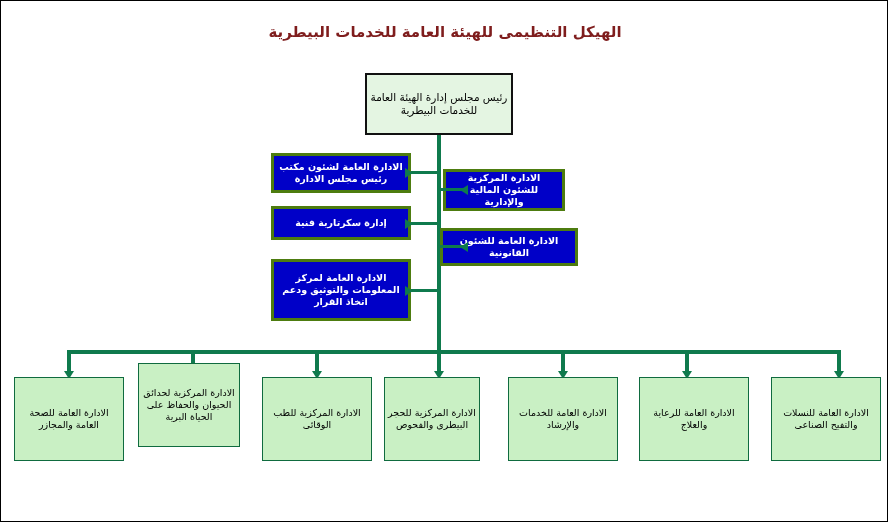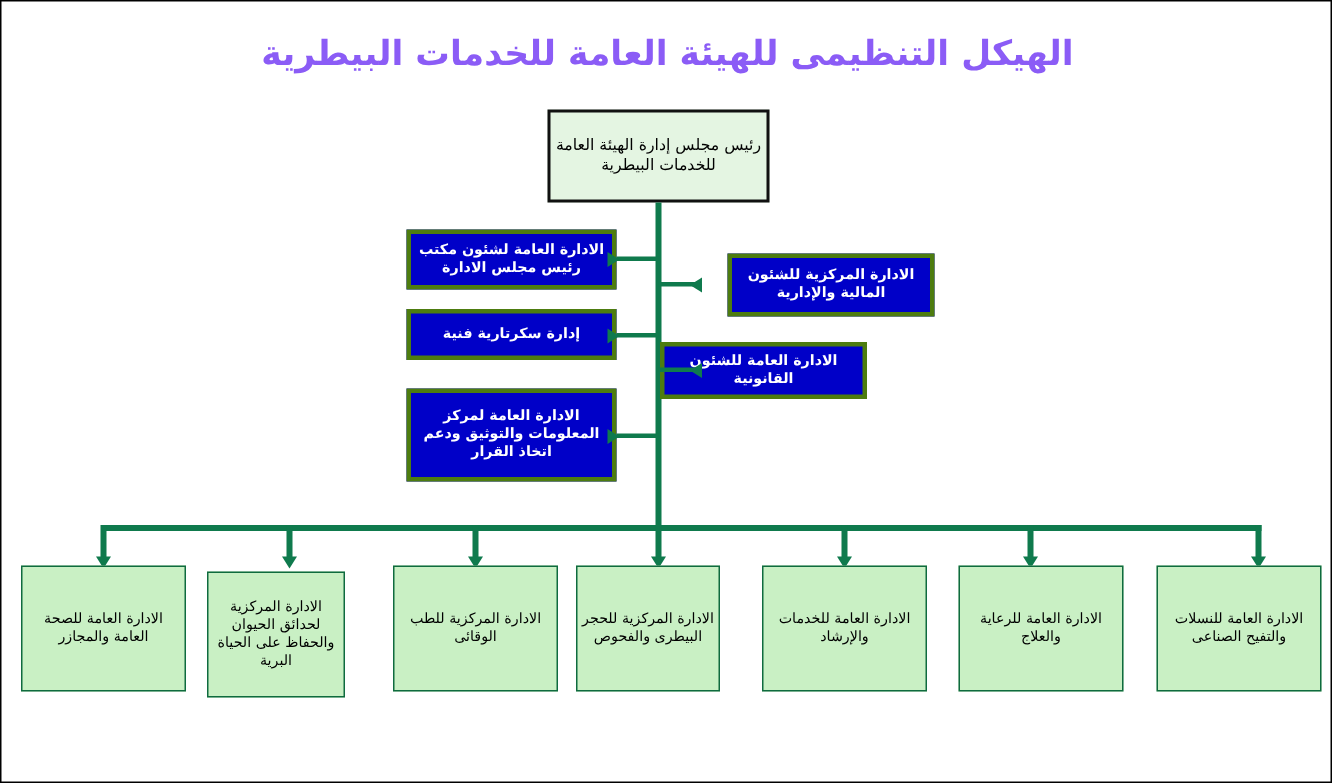--- a/index.html
+++ b/index.html
@@ -20,23 +20,23 @@
     border: 1px solid #000000;
     box-sizing: border-box;
     background: #ffffff;
   }
   .title {
     position: absolute;
     top: 22px;
     left: 0;
     width: 888px;
     text-align: center;
-    font-size: 23px;
+    font-size: 15px;
     font-weight: bold;
-    color: #8b5cf6;
+    color: #7f1d1d;
     direction: rtl;
     letter-spacing: 0px;
   }
   .node {
     position: absolute;
     box-sizing: border-box;
     display: flex;
     align-items: center;
     justify-content: center;
     text-align: center;
@@ -118,21 +118,21 @@
   </div>
   <div class="line h" style="left:410px; top:221px; width:28px; height:3px;"></div>
   <div class="arrow-right" style="left:404px; top:218px;"></div>
 
   <div class="node node-blue" style="left:270px; top:258px; width:140px; height:62px;">
     <span>الادارة العامة لمركز المعلومات والتوثيق ودعم اتخاذ القرار</span>
   </div>
   <div class="line h" style="left:410px; top:288px; width:28px; height:3px;"></div>
   <div class="arrow-right" style="left:404px; top:285px;"></div>
 
-  <div class="node node-blue" style="left:484px; top:168px; width:138px; height:42px;">
+  <div class="node node-blue" style="left:442px; top:168px; width:122px; height:42px;">
     <span>الادارة المركزية للشئون المالية والإدارية</span>
   </div>
   <div class="line h" style="left:438px; top:187px; width:28px; height:3px;"></div>
   <div class="arrow-left" style="left:459px; top:184px;"></div>
 
   <div class="node node-blue" style="left:439px; top:227px; width:138px; height:38px;">
     <span>الادارة العامة للشئون القانونية</span>
   </div>
   <div class="line h" style="left:438px; top:244px; width:28px; height:3px;"></div>
   <div class="arrow-left" style="left:459px; top:241px;"></div>
@@ -157,21 +157,21 @@
   <div class="line v" style="left:684px; top:349px; width:4px; height:25px;"></div>
   <div class="arrow-down" style="left:681px; top:370px;"></div>
 
   <div class="line v" style="left:836px; top:349px; width:4px; height:25px;"></div>
   <div class="arrow-down" style="left:833px; top:370px;"></div>
 
   <div class="node node-green" style="left:13px; top:376px; width:110px; height:84px;">
     <span>الادارة العامة للصحة العامة والمجازر</span>
   </div>
 
-  <div class="node node-green" style="left:137px; top:380px; width:92px; height:84px;justify-content:flex-end;">
+  <div class="node node-green" style="left:137px; top:362px; width:102px; height:84px;justify-content:flex-end;">
     <span>الادارة المركزية لحدائق الحيوان والحفاظ على الحياة البرية</span>
   </div>
 
   <div class="node node-green" style="left:261px; top:376px; width:110px; height:84px;">
     <span>الادارة المركزية للطب الوقائى</span>
   </div>
 
   <div class="node node-green" style="left:383px; top:376px; width:96px; height:84px;">
     <span>الادارة المركزية للحجر البيطرى والفحوص</span>
   </div>

